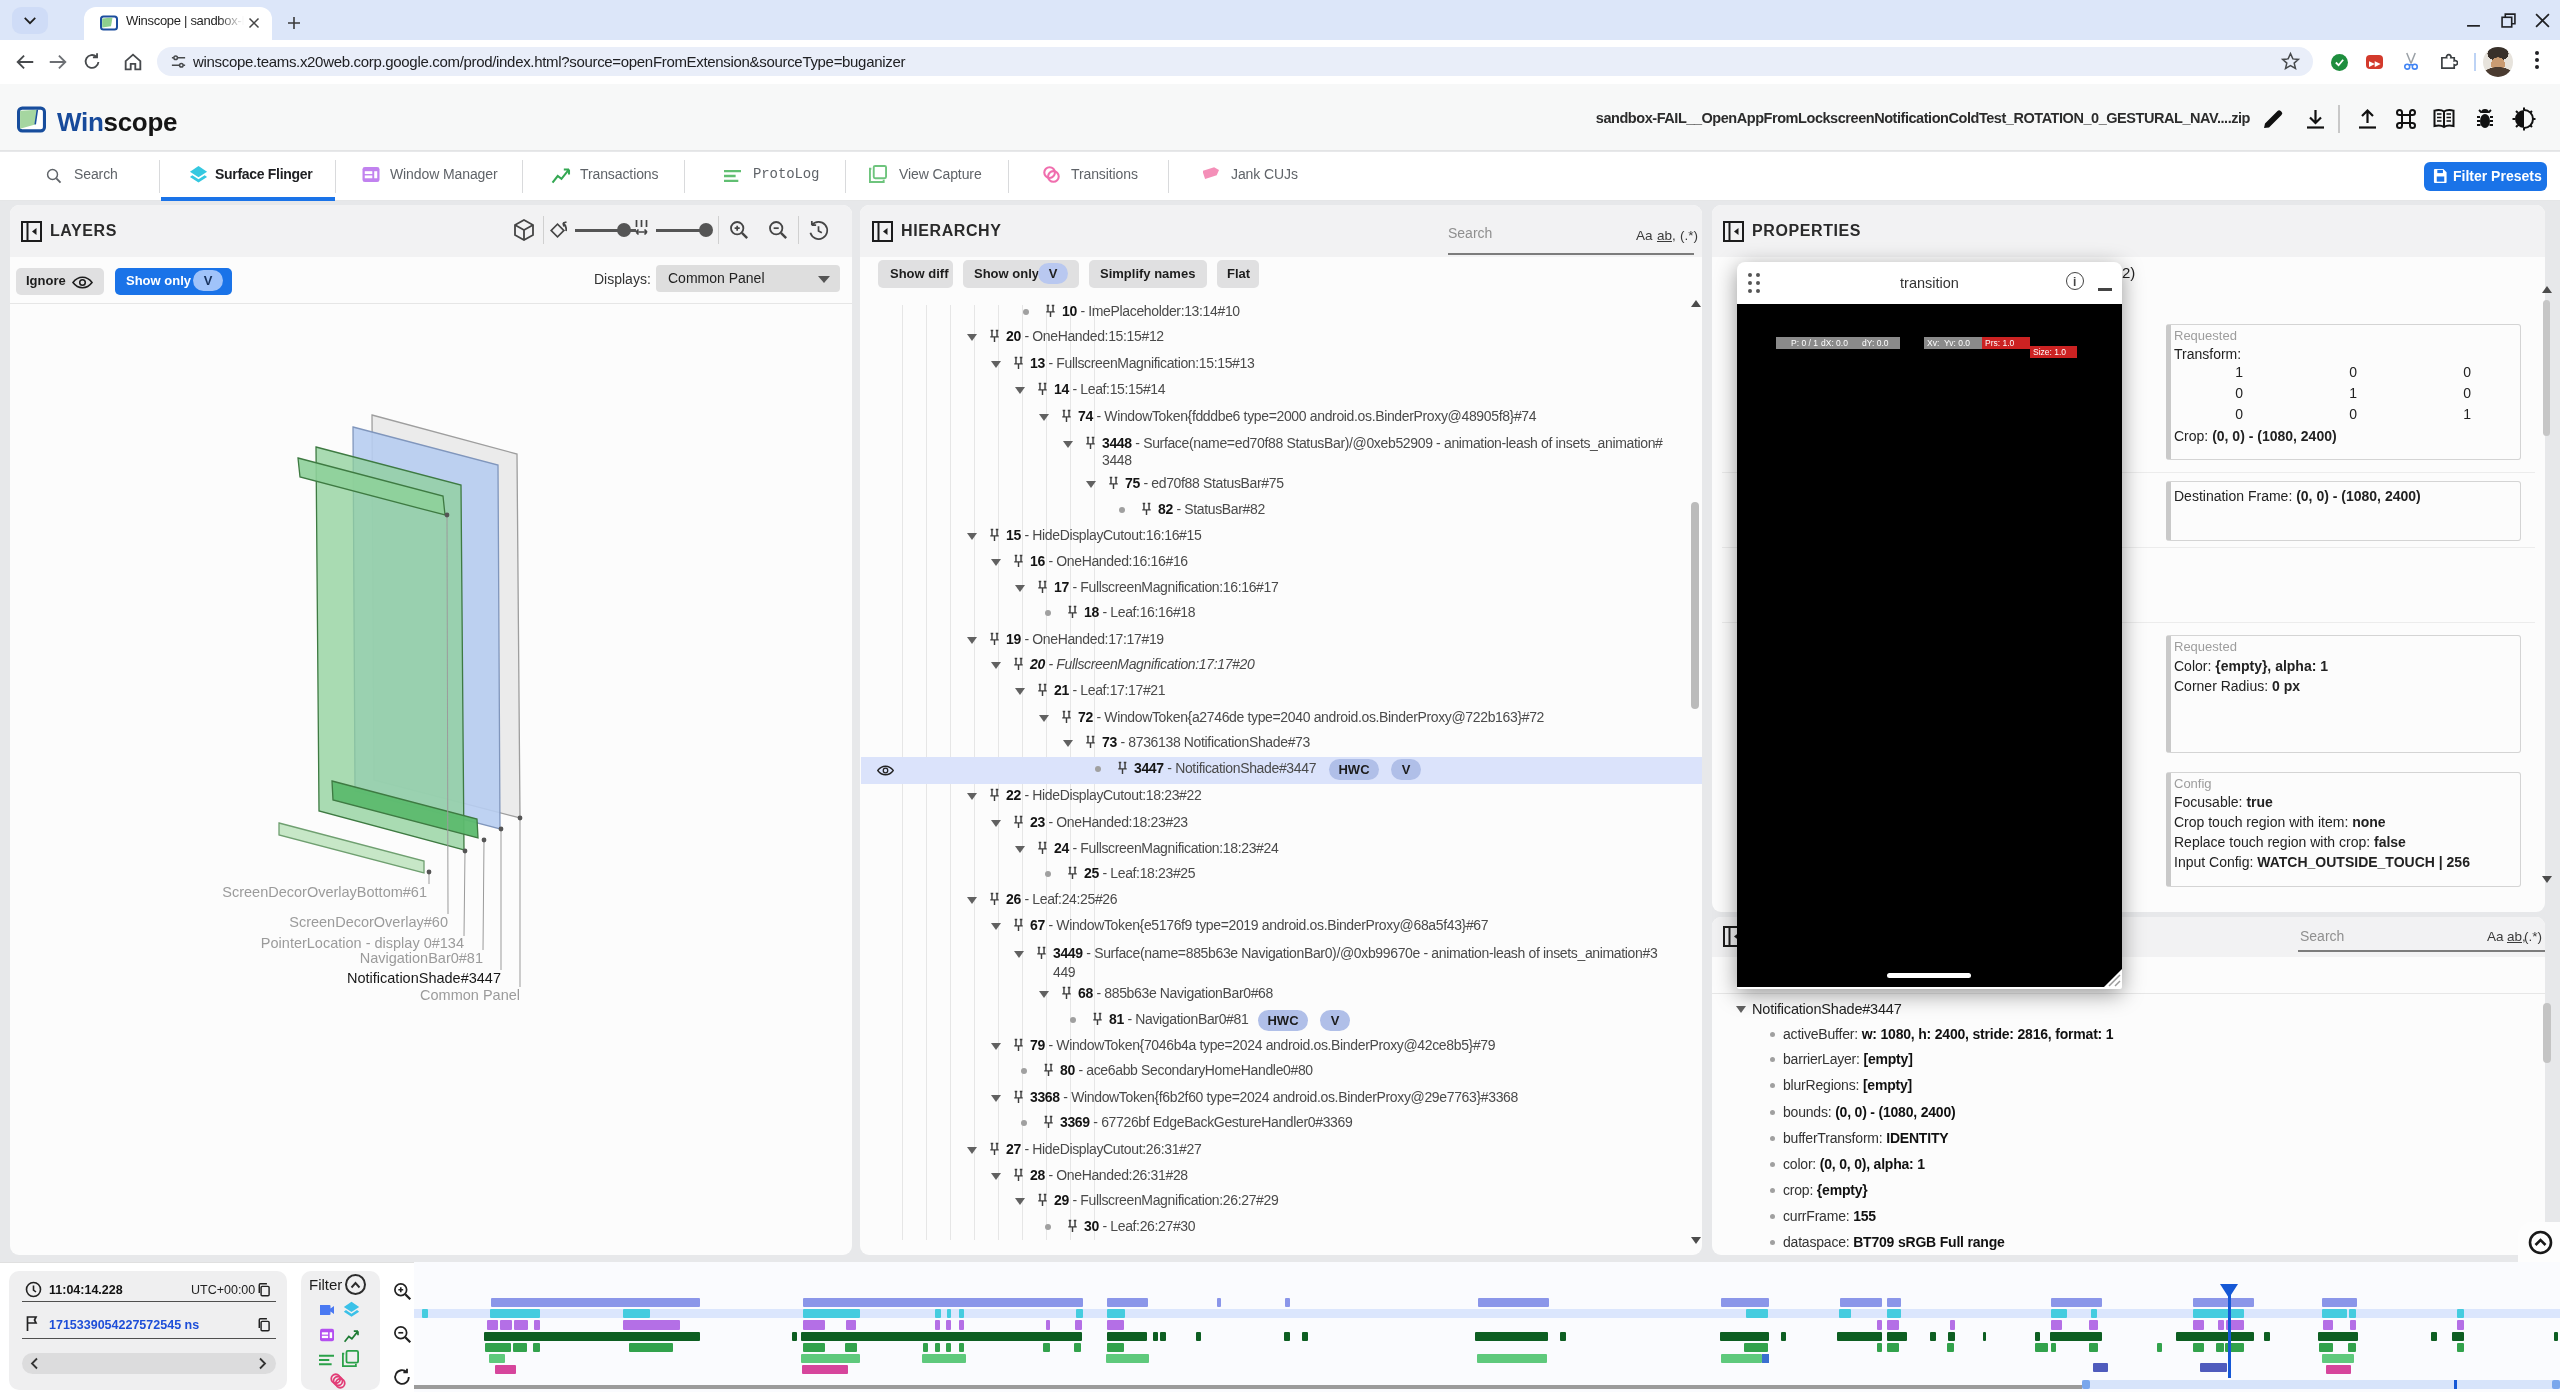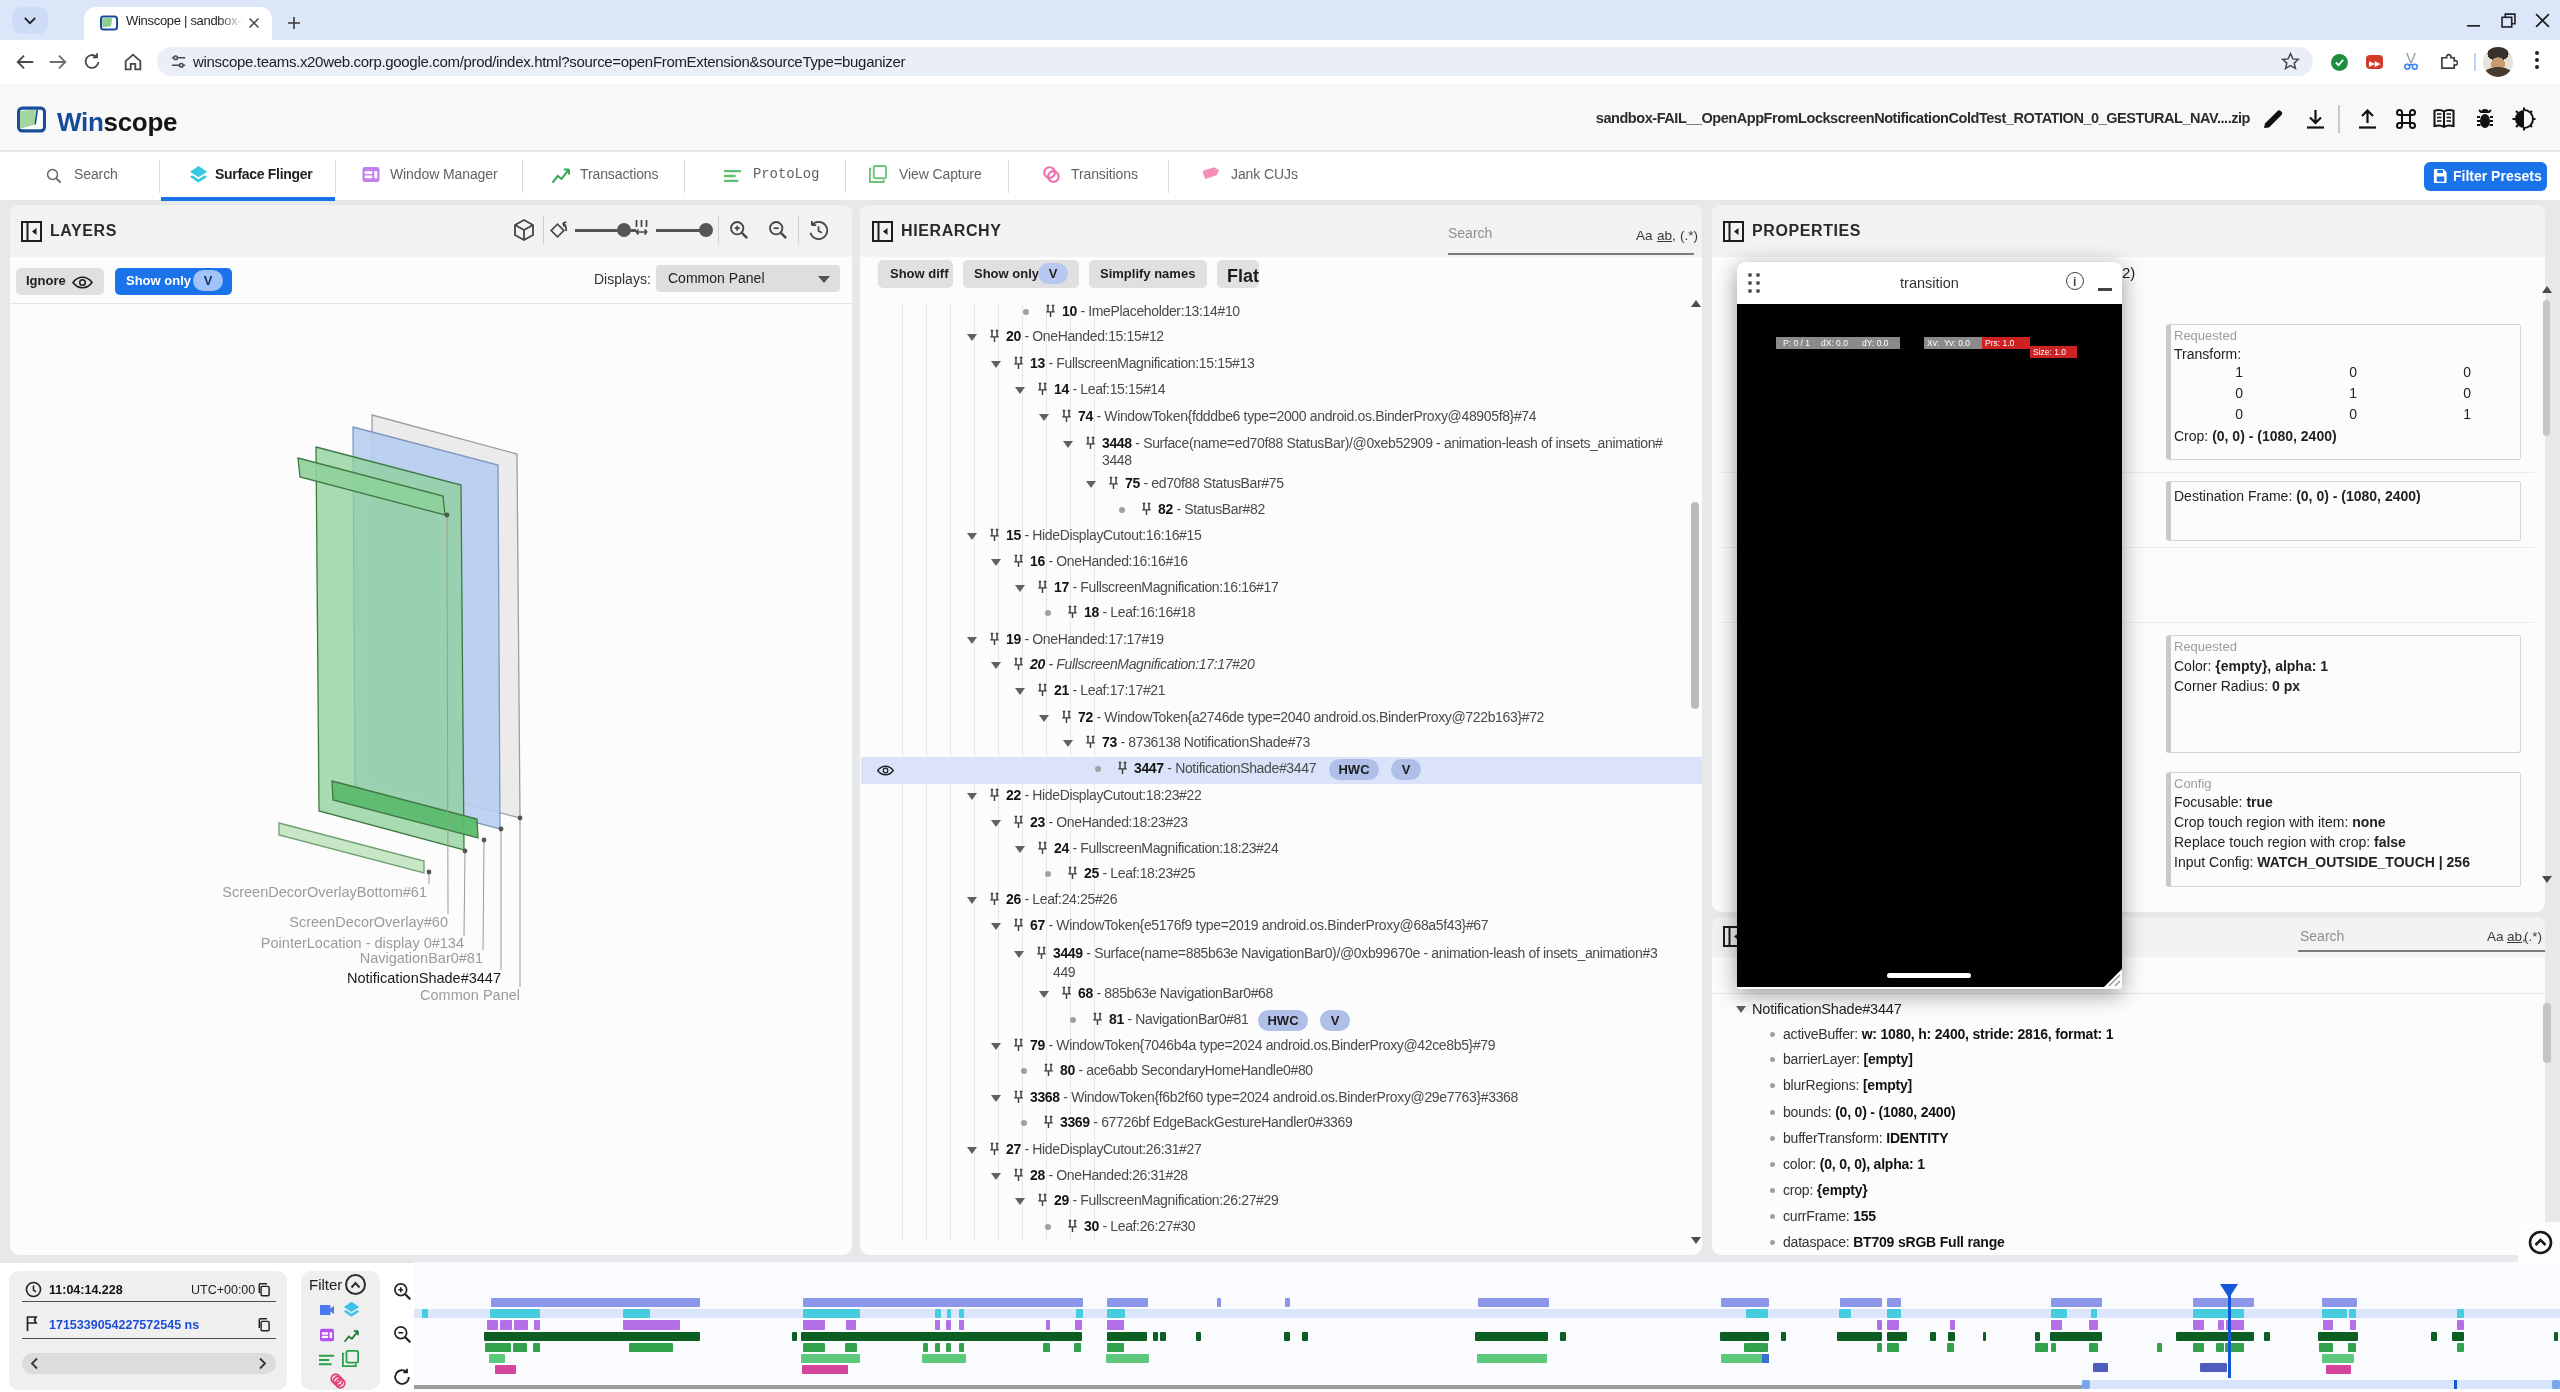--- a/index.html
+++ b/index.html
@@ -323,21 +323,21 @@
 <div class="abs" style="left:1636px;top:228px;font-size:13.5px;color:#3a3a3a;">Aa</div>
 <div class="abs" style="left:1657px;top:228px;font-size:13.5px;color:#3a3a3a;text-decoration:underline;">ab,</div>
 <div class="abs" style="left:1680px;top:228px;font-size:13.5px;color:#3a3a3a;">(.*)</div>
 <div class="chip" style="left:878px;top:260px;width:75px;height:28px;"></div>
 <div class="abs" style="left:890px;top:266px;font-size:13px;font-weight:700;color:#1d1d1d;">Show diff</div>
 <div class="chip" style="left:963px;top:260px;width:116px;height:28px;"></div>
 <div class="abs" style="left:974px;top:266px;font-size:13px;font-weight:700;color:#1d1d1d;">Show only</div>
 <div class="chip" style="left:1089px;top:260px;width:118px;height:28px;"></div>
 <div class="abs" style="left:1100px;top:266px;font-size:13px;font-weight:700;color:#1d1d1d;">Simplify names</div>
 <div class="chip" style="left:1217px;top:260px;width:42px;height:28px;"></div>
-<div class="abs" style="left:1227px;top:266px;font-size:18px;font-weight:700;color:#1d1d1d;">Flat</div>
+<div class="abs" style="left:1227px;top:266px;font-size:13px;font-weight:700;color:#1d1d1d;">Flat</div>
 <div class="abs" style="left:1038px;top:263px;width:30px;height:21px;border-radius:11px;background:#b9c8f0;color:#222;font-size:13px;font-weight:700;text-align:center;line-height:21px;">V</div>
 <div class="guid" style="left:902px;top:305px;height:935px;"></div>
 <div class="guid" style="left:926px;top:305px;height:935px;"></div>
 <div class="guid" style="left:950px;top:305px;height:935px;"></div>
 <div class="guid" style="left:974px;top:305px;height:935px;"></div>
 <div class="guid" style="left:998px;top:305px;height:935px;"></div>
 <div class="guid" style="left:1022px;top:305px;height:935px;"></div>
 <div class="guid" style="left:1046px;top:305px;height:935px;"></div>
 <div class="guid" style="left:1070px;top:305px;height:935px;"></div>
 <div class="guid" style="left:1094px;top:305px;height:935px;"></div>
@@ -690,21 +690,21 @@
 <div class="abs" style="left:1756px;top:273px;width:4px;height:4px;border-radius:50%;background:#555;"></div>
 <div class="abs" style="left:1748px;top:281px;width:4px;height:4px;border-radius:50%;background:#555;"></div>
 <div class="abs" style="left:1756px;top:281px;width:4px;height:4px;border-radius:50%;background:#555;"></div>
 <div class="abs" style="left:1748px;top:289px;width:4px;height:4px;border-radius:50%;background:#555;"></div>
 <div class="abs" style="left:1756px;top:289px;width:4px;height:4px;border-radius:50%;background:#555;"></div>
 <div class="abs" style="left:1737px;top:262px;width:385px;height:42px;text-align:center;font-size:14.5px;color:#333;line-height:42px;">transition</div>
 <div class="abs" style="left:2066px;top:272px;width:18px;height:18px;border-radius:50%;border:1.6px solid #444;"></div>
 <div class="abs" style="left:2073px;top:275px;font-size:12px;color:#444;font-weight:700;">i</div>
 <div class="abs" style="left:2098px;top:288px;width:14px;height:2.5px;background:#444;"></div>
 <div class="abs" style="left:1737px;top:304px;width:385px;height:683px;background:#000;"></div>
-<div class="abs" style="left:1776px;top:337px;width:42px;height:12px;background:#8a8a8a;color:#fff;font-size:8.5px;line-height:12px;padding-left:7px;">P: 0 / 1</div>
+<div class="abs" style="left:1776px;top:337px;width:42px;height:12px;background:#8a8a8a;color:#fff;font-size:8.5px;line-height:12px;padding-left:15px;">P: 0 / 1</div>
 <div class="abs" style="left:1818px;top:337px;width:41px;height:12px;background:#8a8a8a;color:#fff;font-size:8.5px;line-height:12px;padding-left:3px;">dX: 0.0</div>
 <div class="abs" style="left:1859px;top:337px;width:41px;height:12px;background:#8a8a8a;color:#fff;font-size:8.5px;line-height:12px;padding-left:3px;">dY: 0.0</div>
 <div class="abs" style="left:1900px;top:337px;width:41px;height:12px;background:#8a8a8a;color:#fff;font-size:8.5px;line-height:12px;padding-left:3px;margin-left:24px;">Xv: 0.0</div>
 <div class="abs" style="left:1941px;top:337px;width:41px;height:12px;background:#8a8a8a;color:#fff;font-size:8.5px;line-height:12px;padding-left:3px;">Yv: 0.0</div>
 <div class="abs" style="left:1982px;top:337px;width:48px;height:12px;background:#cc2222;color:#fff;font-size:8.5px;line-height:12px;padding-left:3px;">Prs: 1.0</div>
 <div class="abs" style="left:2030px;top:346px;width:47px;height:12px;background:#cc2222;color:#fff;font-size:8.5px;line-height:12px;padding-left:3px;">Size: 1.0</div>
 <div class="abs" style="left:1887px;top:973px;width:84px;height:5px;border-radius:3px;background:#fff;"></div>
 <div class="abs" style="left:2104px;top:969px;width:0;height:0;border-left:18px solid transparent;border-bottom:18px solid #fff;"></div>
 <svg class="abs" style="left:2104px;top:970px" width="17" height="17" viewBox="0 0 17 17">
     <path d="M16 5 L5 16 M16 11 L11 16" stroke="#9a9a9a" stroke-width="1.5"></path>

